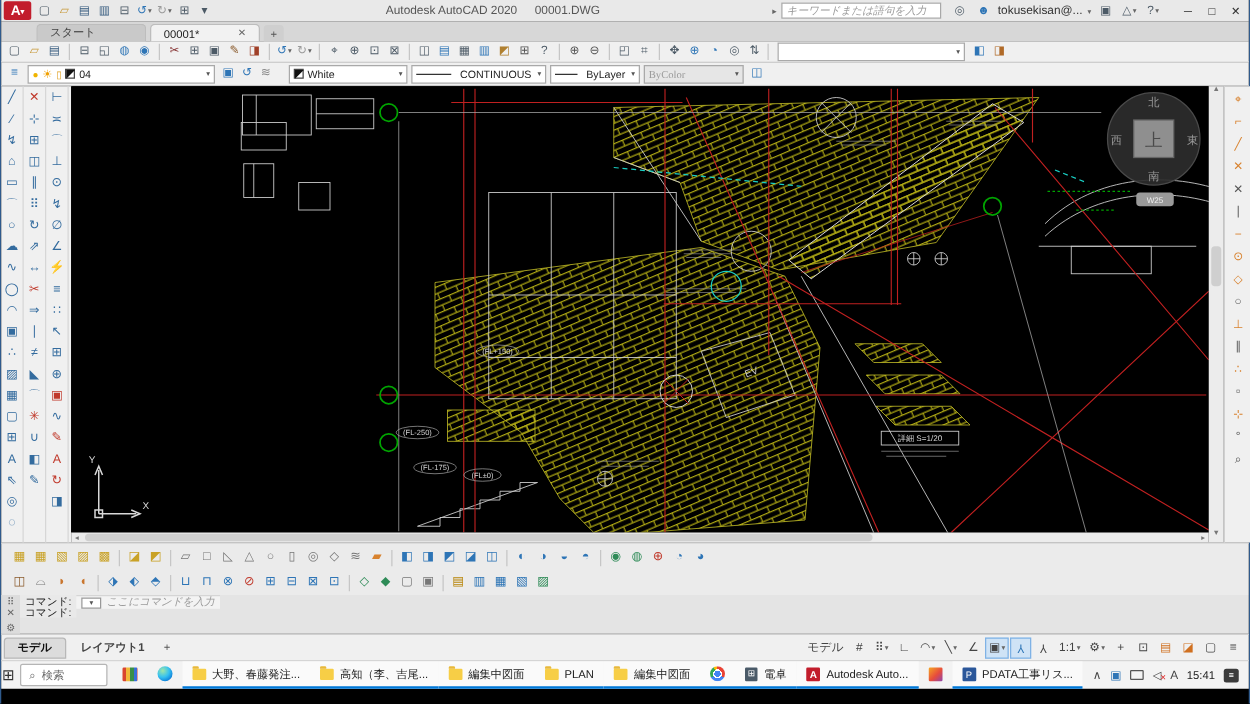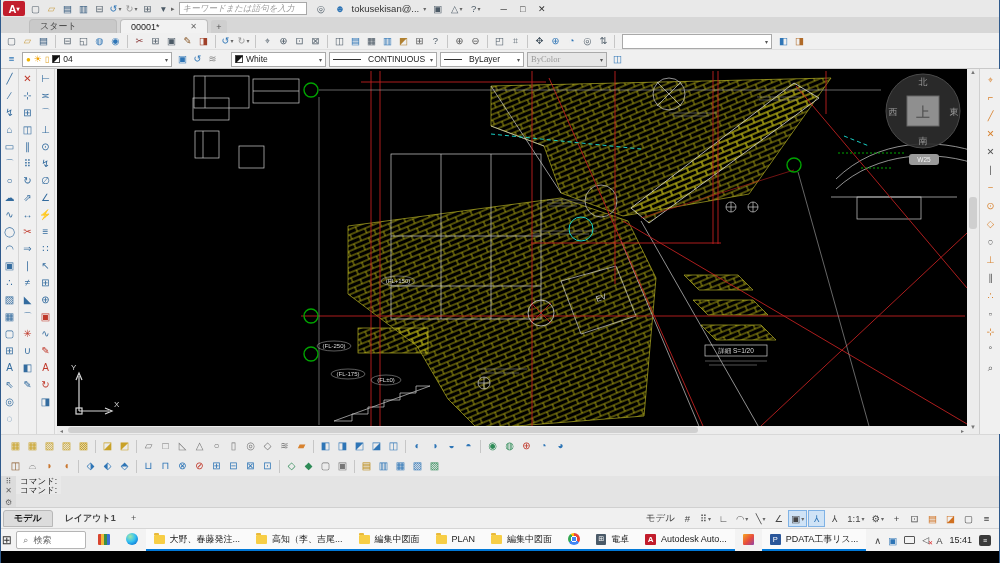--- a/index.html
+++ b/index.html
@@ -117,20 +117,24 @@
         <span class="icon">▢</span>
         <span class="icon" style="color: rgb(200, 154, 60);">▱</span>
         <span class="icon" style="color: rgb(51, 89, 125);">▤</span>
         <span class="icon" style="color: rgb(51, 89, 125);">▥</span>
         <span class="icon">⊟</span>
         <span class="icon" style="color: rgb(46, 117, 182);">↺<span class="ddarr">▾</span></span>
         <span class="icon" style="color: rgb(154, 154, 154);">↻<span class="ddarr">▾</span></span>
         <span class="icon">⊞</span>
         <span class="icon">▾</span>
       </div>
+    <div class="title-center">
+      <span>Autodesk AutoCAD 2020</span>
+      <span>00001.DWG</span>
+    </div>
     <div class="tb-right">
       <span style="font-size:7px;color:#666">▸</span>
       <div class="tb-search">
           <span>キーワードまたは語句を入力</span>
         </div>
       <span class="icon">◎</span>
       <span class="icon" style="color:#2e75b6">☻</span>
       <span class="user-label">tokusekisan@...</span>
       <span style="font-size:6px;color:#666">▾</span>
       <span class="icon">▣</span>
@@ -231,21 +235,21 @@
     <div class="dd" style="width:95px;margin-left:8px">
       <span class="swatch"></span>
       <span>White</span>
       <span class="arr">▾</span>
     </div>
     <div class="dd" style="width:108px">
       <span class="lt-line" style="width:28px;flex:0 0 28px"></span>
       <span>CONTINUOUS</span>
       <span class="arr">▾</span>
     </div>
-    <div class="dd" style="width:84px">
+    <div class="dd" style="width:72px">
       <span class="lt-line" style="width:18px;flex:0 0 18px"></span>
       <span>ByLayer</span>
       <span class="arr">▾</span>
     </div>
     <div class="dd disabled" style="width:80px">
       <span>ByColor</span>
       <span class="arr">▾</span>
     </div>
     <span id="layer-end-icon" style="display:flex">
         <span class="icon" style="color: rgb(46, 117, 182);">◫</span>
@@ -549,20 +553,24 @@
     <div class="cmd-gutter">
       <span>⠿</span>
       <span>✕</span>
       <span style="margin-top:3px">⚙</span>
     </div>
     <div class="cmd-body">
       <div class="cmd-hist">
         <div>コマンド:</div>
         <div>コマンド:</div>
       </div>
+      <div class="cmd-input">
+        <span class="cmd-box">▾</span>
+        <span class="cmd-ph">ここにコマンドを入力</span>
+      </div>
     </div>
   </div>
 
   <div class="statusrow">
     <div class="ltab active">モデル</div>
     <div class="ltab">レイアウト1</div>
     <div class="ltab-new">+</div>
     <div class="statusicons" id="statusicons">
         <span class="sic">モデル</span>
         <span class="sic">#</span>

